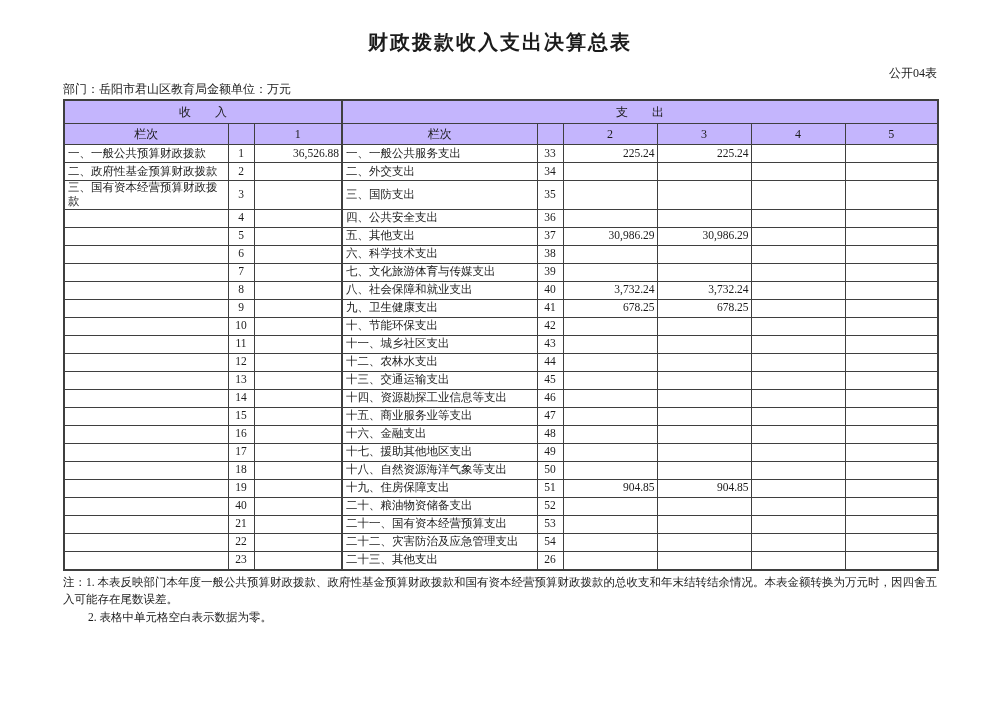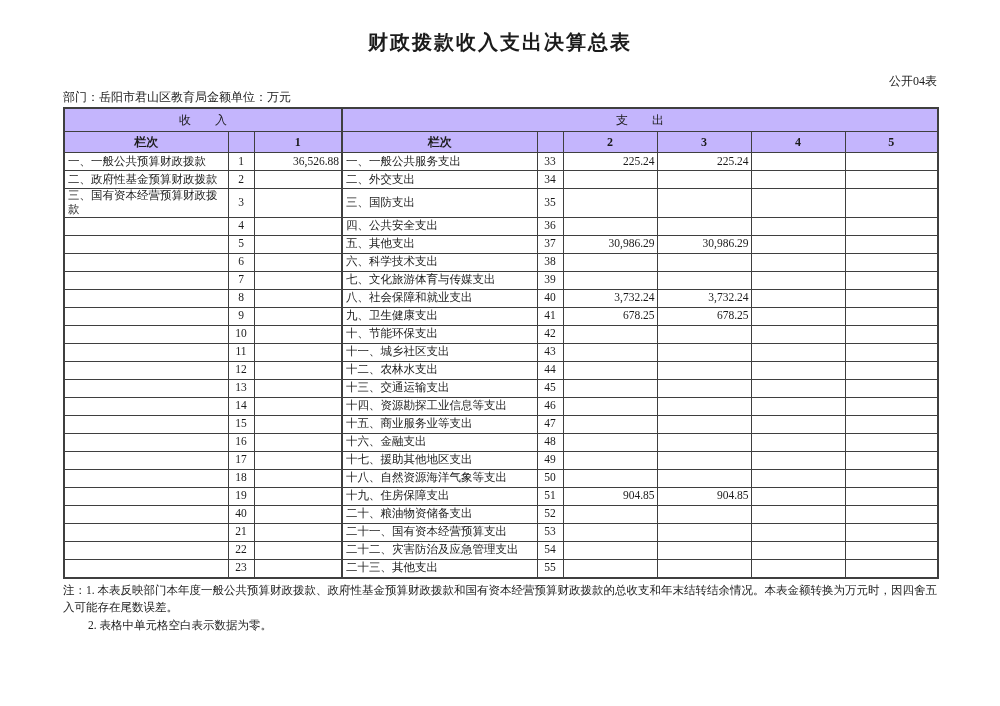--- a/index.html
+++ b/index.html
@@ -6,37 +6,37 @@
   body {
     width: 1000px; height: 706px; overflow: hidden;
     font-family: "Liberation Serif", "DejaVu Serif", serif;
     color: #1b1b1b;
   }
   .sheet { width: 874px; margin-left: 63px; padding-top: 30px; }
   .title {
     text-align: center; font-size: 20px; font-weight: bold;
     letter-spacing: 2px; line-height: 24px;
   }
-  .table-code { text-align: right; font-size: 12px; margin-top: 20px; line-height: 14px; }
+  .table-code { text-align: right; font-size: 12px; margin-top: 12px; line-height: 14px; }
   .meta {
     display: flex; justify-content: flex-start;
     font-size: 12px; margin: 2px 0 2px 0; line-height: 15px;
   }
   table.fiscal {
     border-collapse: collapse; table-layout: fixed; width: 874px;
     border: 2px solid #3f3f3f;
   }
   .fiscal th, .fiscal td {
     border: 1px solid #3f3f3f; padding: 0 2px;
     font-weight: normal; overflow: hidden;
   }
   .fiscal thead th { background: #c4b5fd; text-align: center; font-size: 12px; }
   .sec-row th { height: 22px; }
   .col-row th { height: 36px; line-height: 1.25; }
-  .lanci-row th { height: 20px; font-weight: bold; }
+  .lanci-row th { height: 20px; }
   .fiscal tbody td { height: 17px; font-size: 11.5px; line-height: 1.2; background: #ffffff; }
   td.item { text-align: left; padding: 0 2px 0 3px; }
   td.num  { text-align: center; }
   td.amt  { text-align: right; padding-right: 2px; }
   .divL   { border-left: 2px solid #3f3f3f !important; margin-left: 12px; }
   .notes { font-size: 11.5px; line-height: 1.55; margin-top: 3px; }
   .note-2 { padding-left: 25px; }
 </style>
 </head>
 <body>
@@ -319,21 +319,21 @@
     <td class="amt"></td>
     <td class="amt"></td>
     <td class="amt"></td>
     <td class="amt"></td>
   </tr>
         <tr>
     <td class="item"></td>
     <td class="num">23</td>
     <td class="amt"></td>
     <td class="item divL">二十三、其他支出</td>
-    <td class="num">55</td>
+    <td class="num">26</td>
     <td class="amt"></td>
     <td class="amt"></td>
     <td class="amt"></td>
     <td class="amt"></td>
   </tr>
       </tbody>
   </table>
 
   <div class="notes">
     <div>注：1. 本表反映部门本年度一般公共预算财政拨款、政府性基金预算财政拨款和国有资本经营预算财政拨款的总收支和年末结转结余情况。本表金额转换为万元时，因四舍五入可能存在尾数误差。</div>

